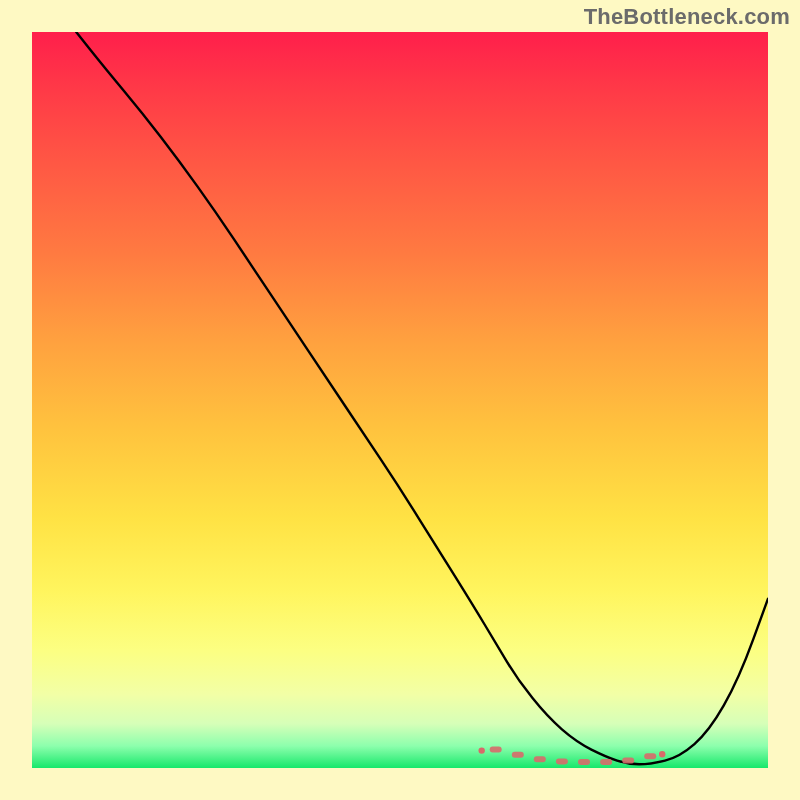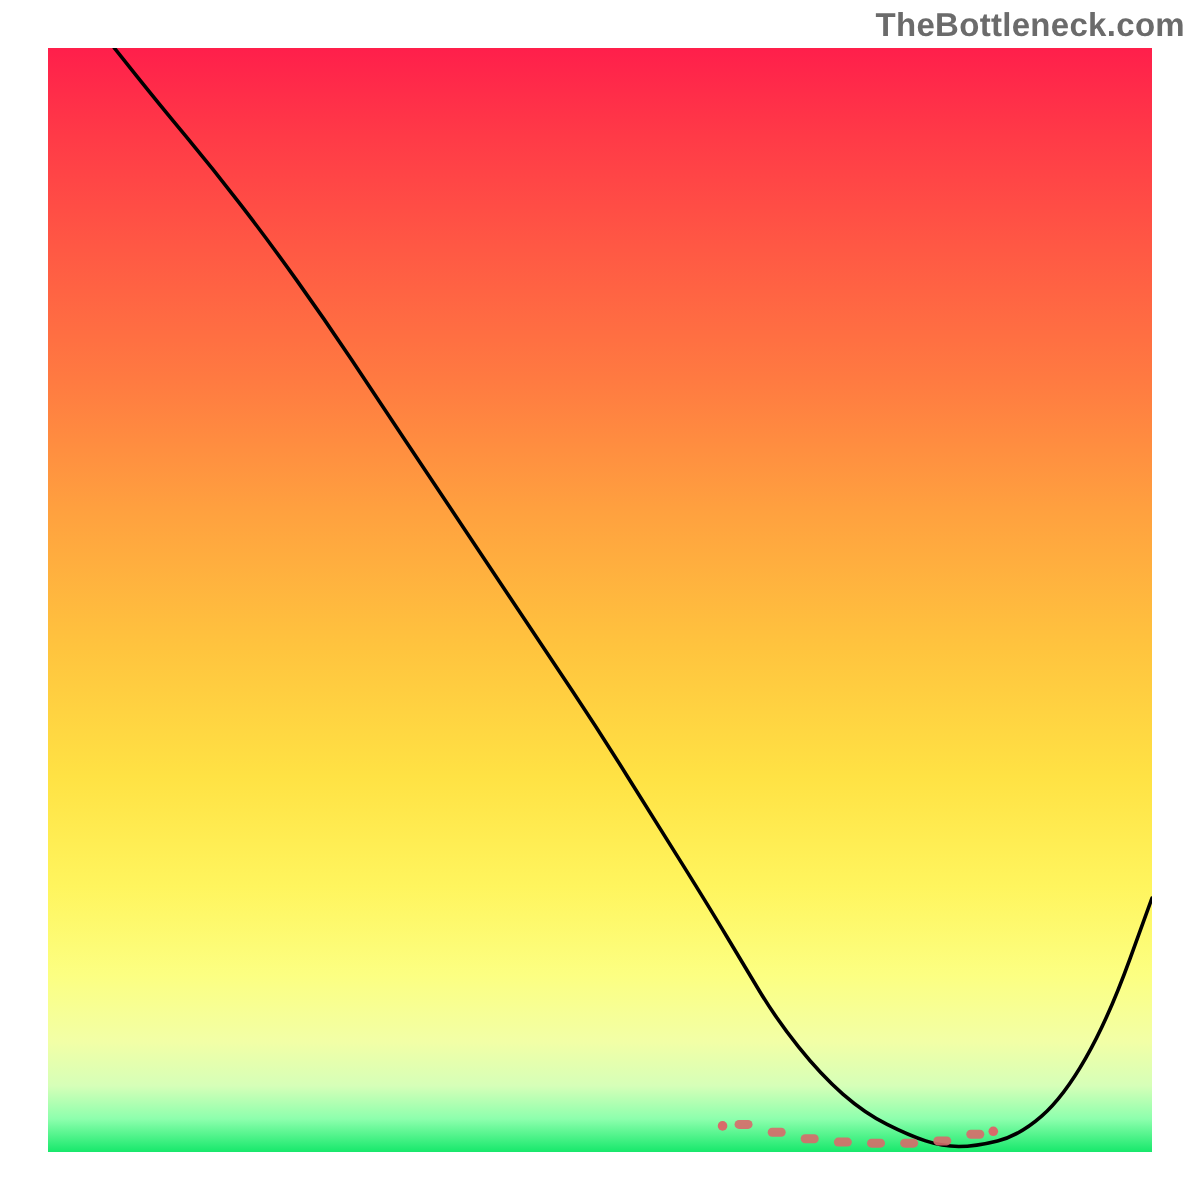--- a/index.html
+++ b/index.html
@@ -7,21 +7,21 @@
     padding: 0;
     width: 800px;
     height: 800px;
     background: #000;
     overflow: hidden;
     font-family: Arial, Helvetica, sans-serif;
   }
   .frame {
     position: absolute;
     inset: 0;
-    background: #ffffff;
+    background: #fef9c3;
   }
   .watermark {
     position: absolute;
     top: 4px;
     right: 10px;
     color: #6b6b6b;
     font-size: 22px;
     font-weight: 600;
     letter-spacing: 0.2px;
     z-index: 5;

